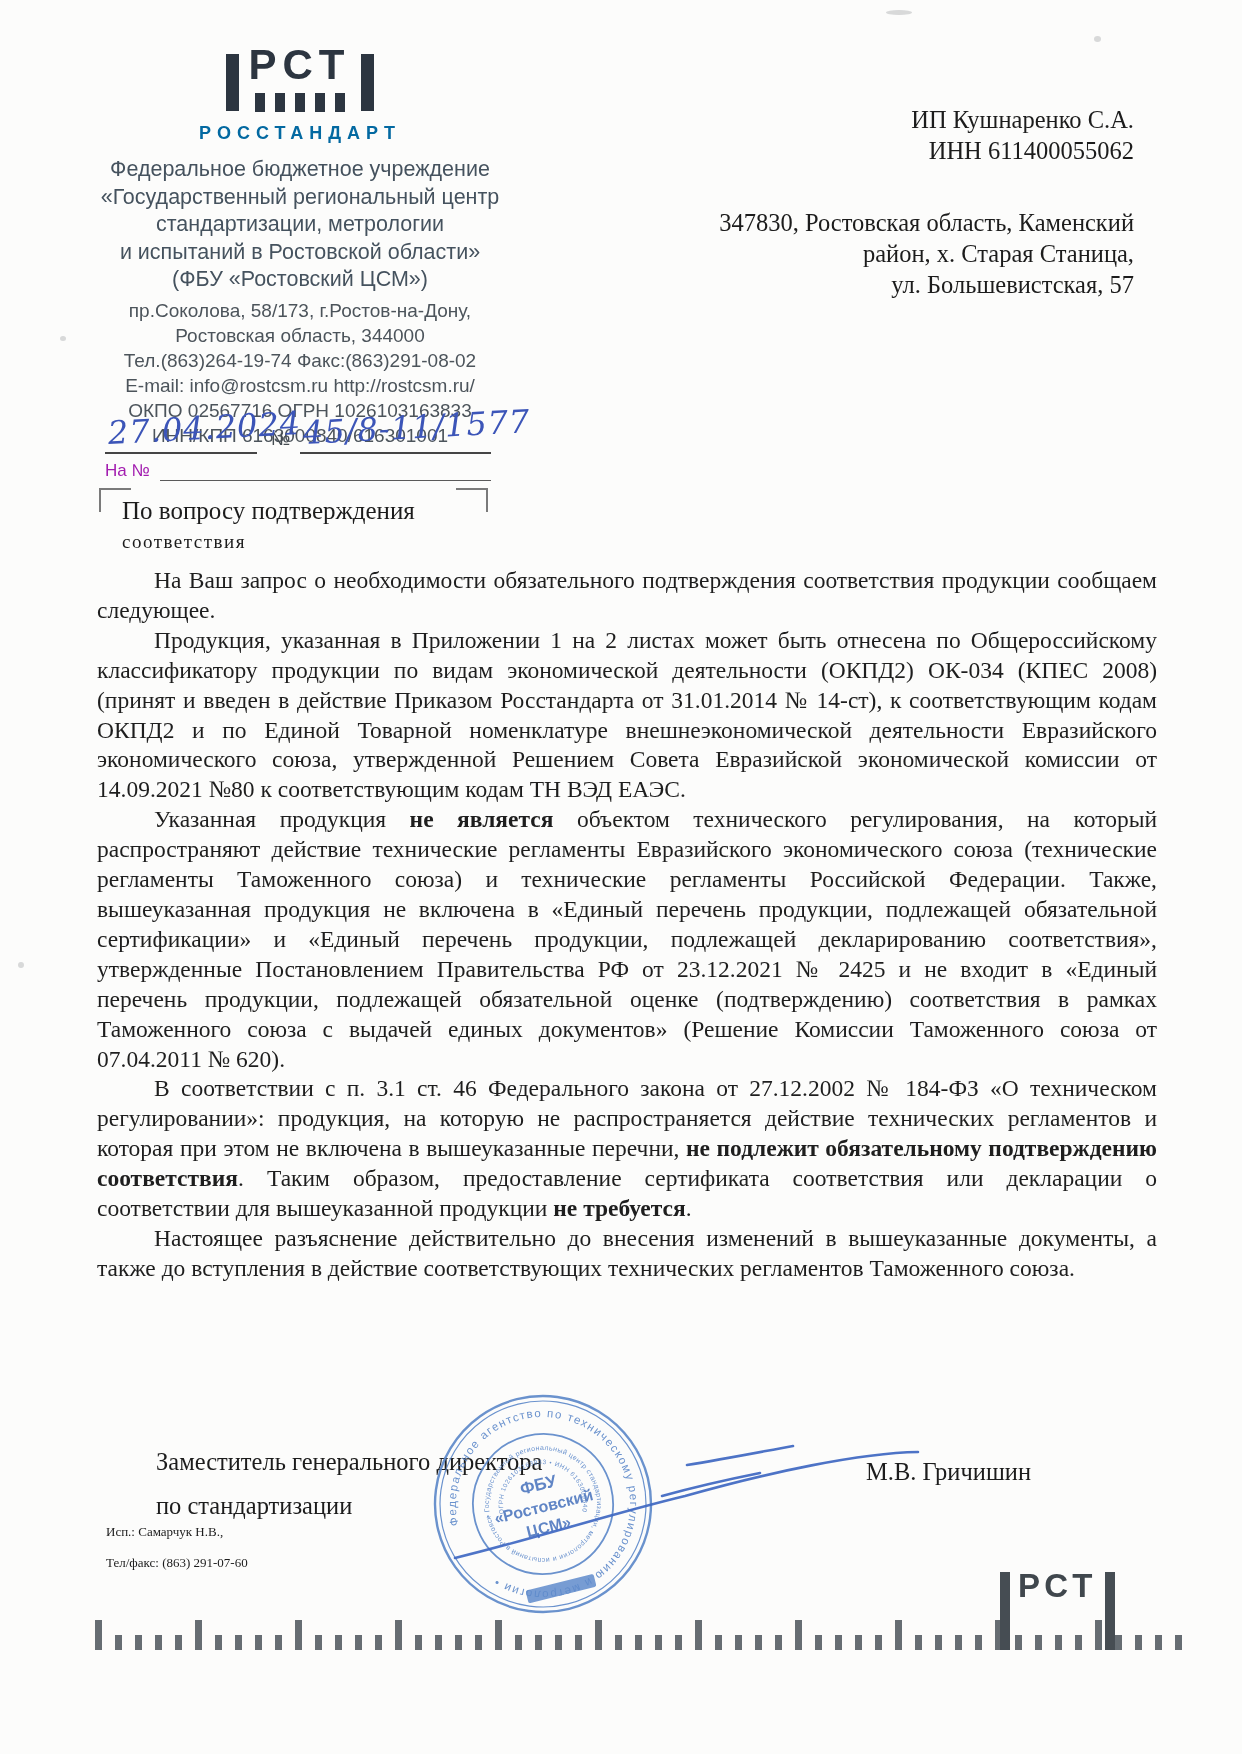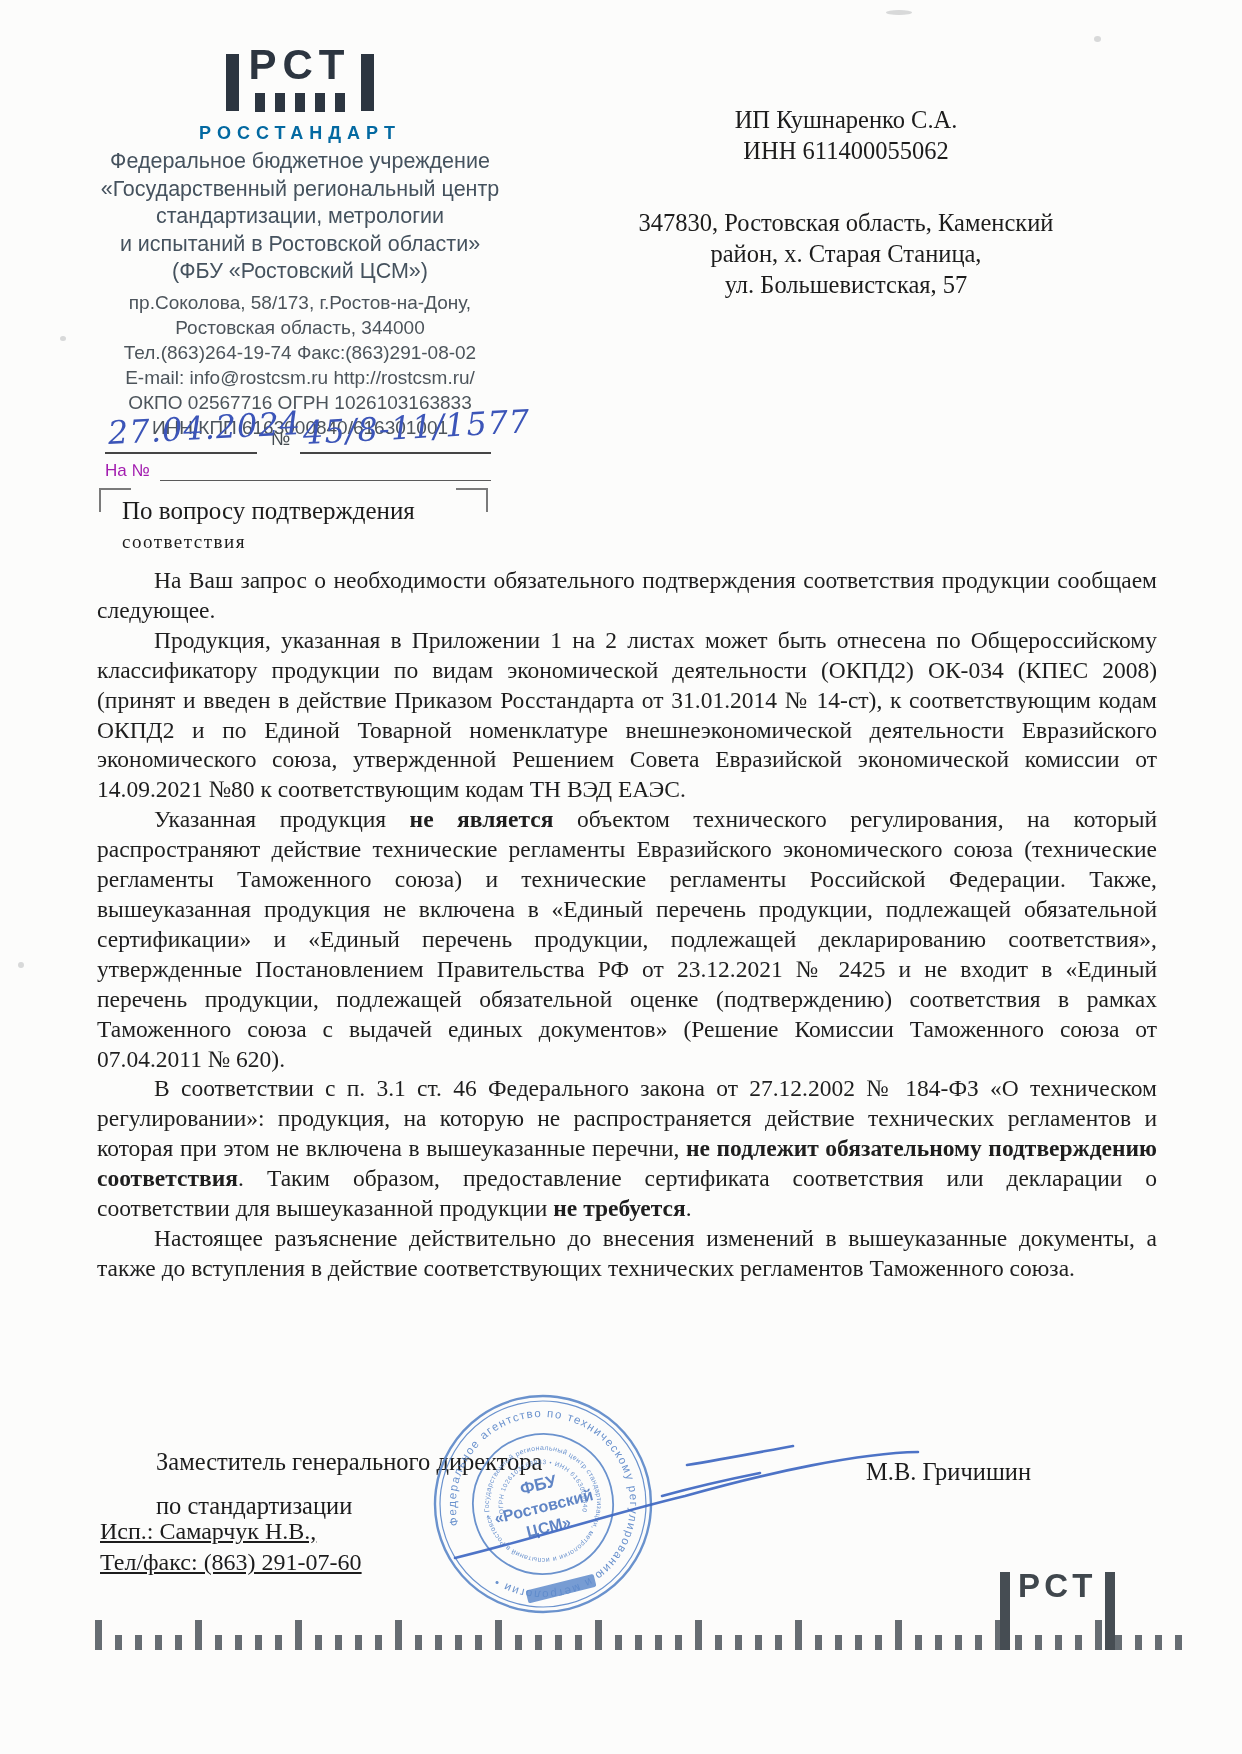--- a/index.html
+++ b/index.html
@@ -10,21 +10,21 @@
   .lh{position:absolute;left:100px;top:54px;width:400px;text-align:center;
       font-family:"Liberation Sans",sans-serif;}
   .h-logo{display:flex;justify-content:center;align-items:flex-start;gap:10px;height:58px;}
   .h-logo-bar{width:13px;height:57px;background:#2c3540;}
   .h-logo-mid{display:flex;flex-direction:column;align-items:center;}
   .h-logo-letters{font-size:42px;font-weight:900;letter-spacing:7px;line-height:30px;color:#2c3540;
                   padding-top:0;transform:translateY(-4px);}
   .h-logo-ticks{display:flex;gap:10px;margin-top:9px;}
   .h-logo-ticks i{display:block;width:10px;height:19px;background:#2c3540;}
   .h-brand{margin-top:11px;font-size:18px;font-weight:bold;letter-spacing:6px;color:#0369a1;}
-  .h-org{margin-top:4px;font-size:21.5px;font-weight:500;line-height:27.5px;color:#45525e;}
+  .h-org{margin-top:12px;font-size:21.5px;font-weight:500;line-height:27.5px;color:#45525e;}
   .h-contact{margin-top:4px;font-size:19px;line-height:25px;color:#4c545b;}
 
   
   .ref-row{position:absolute;left:105px;top:404px;width:386px;display:flex;align-items:flex-end;}
   .ref-field{position:relative;height:48px;border-bottom:2px solid #454545;}
   .ref-field.date{width:152px;}
   .ref-field.num{flex:1;}
   .hand{position:absolute;bottom:0px;left:4px;white-space:nowrap;
         font-family:"DejaVu Serif",serif;font-style:italic;font-size:32px;
         color:#3c55b8;transform:rotate(-3deg);transform-origin:left bottom;letter-spacing:1px;}
@@ -37,34 +37,34 @@
   
   .corner{position:absolute;width:30px;height:22px;}
   .corner.left{left:99px;top:488px;border-left:2px solid #7a7a7a;border-top:2px solid #7a7a7a;}
   .corner.right{left:456px;top:488px;border-right:2px solid #7a7a7a;border-top:2px solid #7a7a7a;}
 
   .subject{position:absolute;left:122px;top:496px;text-align:left;}
   .subject .s1{font-size:25px;line-height:30px;}
   .subject .s2{font-size:19px;letter-spacing:1.5px;margin-top:5px;}
 
   
-  .addressee{position:absolute;left:558px;top:104px;width:576px;text-align:center;
+  .addressee{position:absolute;left:558px;top:104px;width:576px;text-align:right;
              font-size:24.5px;line-height:31px;}
   .addressee .addr{margin-top:41px;}
 
   
   .body-text{position:absolute;left:97px;top:566px;width:1060px;}
   .body-p{margin:0;text-indent:57px;text-align:justify;font-size:23.5px;line-height:29.9px;
           color:#1e1e1e;}
   .body-p .bold{font-weight:bold;}
 
   
   .sig-position{position:absolute;left:156px;top:1440px;font-size:24.5px;line-height:44px;}
   .sig-name{position:absolute;left:866px;top:1458px;font-size:24.5px;}
-  .executor{position:absolute;left:100px;top:1516px;font-size:24px;line-height:31px;text-decoration:underline;}
+  .executor{position:absolute;left:106px;top:1516px;font-size:13px;line-height:31px;}
 
   
   .stamp{position:absolute;left:427px;top:1388px;width:232px;height:232px;opacity:.9;}
   .autograph{position:absolute;left:440px;top:1418px;width:500px;height:160px;}
 
   
   .ruler{position:absolute;left:95px;top:1612px;width:1100px;height:38px;
          display:flex;align-items:flex-end;gap:13px;}
   .rbar{width:7px;height:15px;background:#666d73;}
   .rbar.tall{height:30px;}

